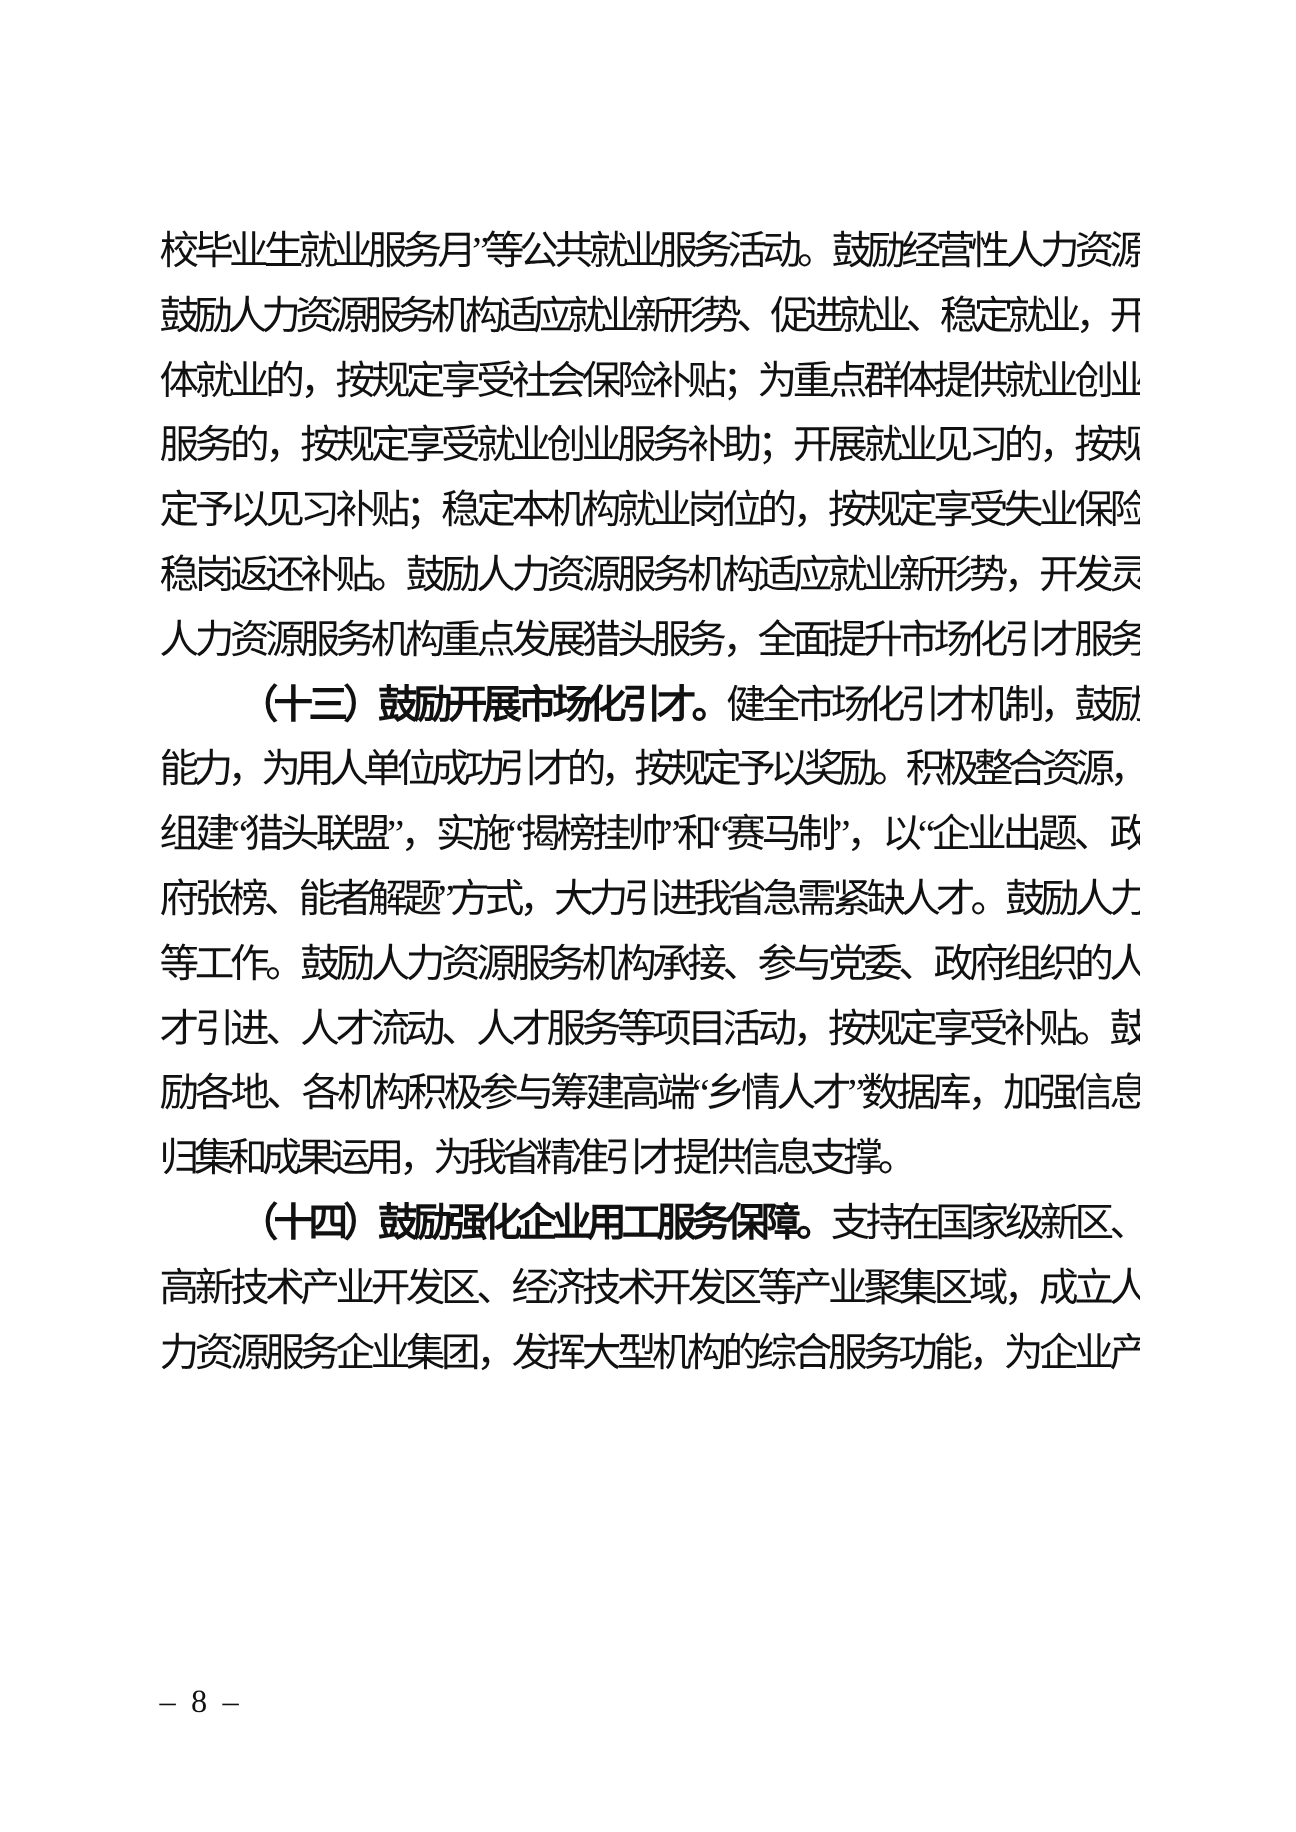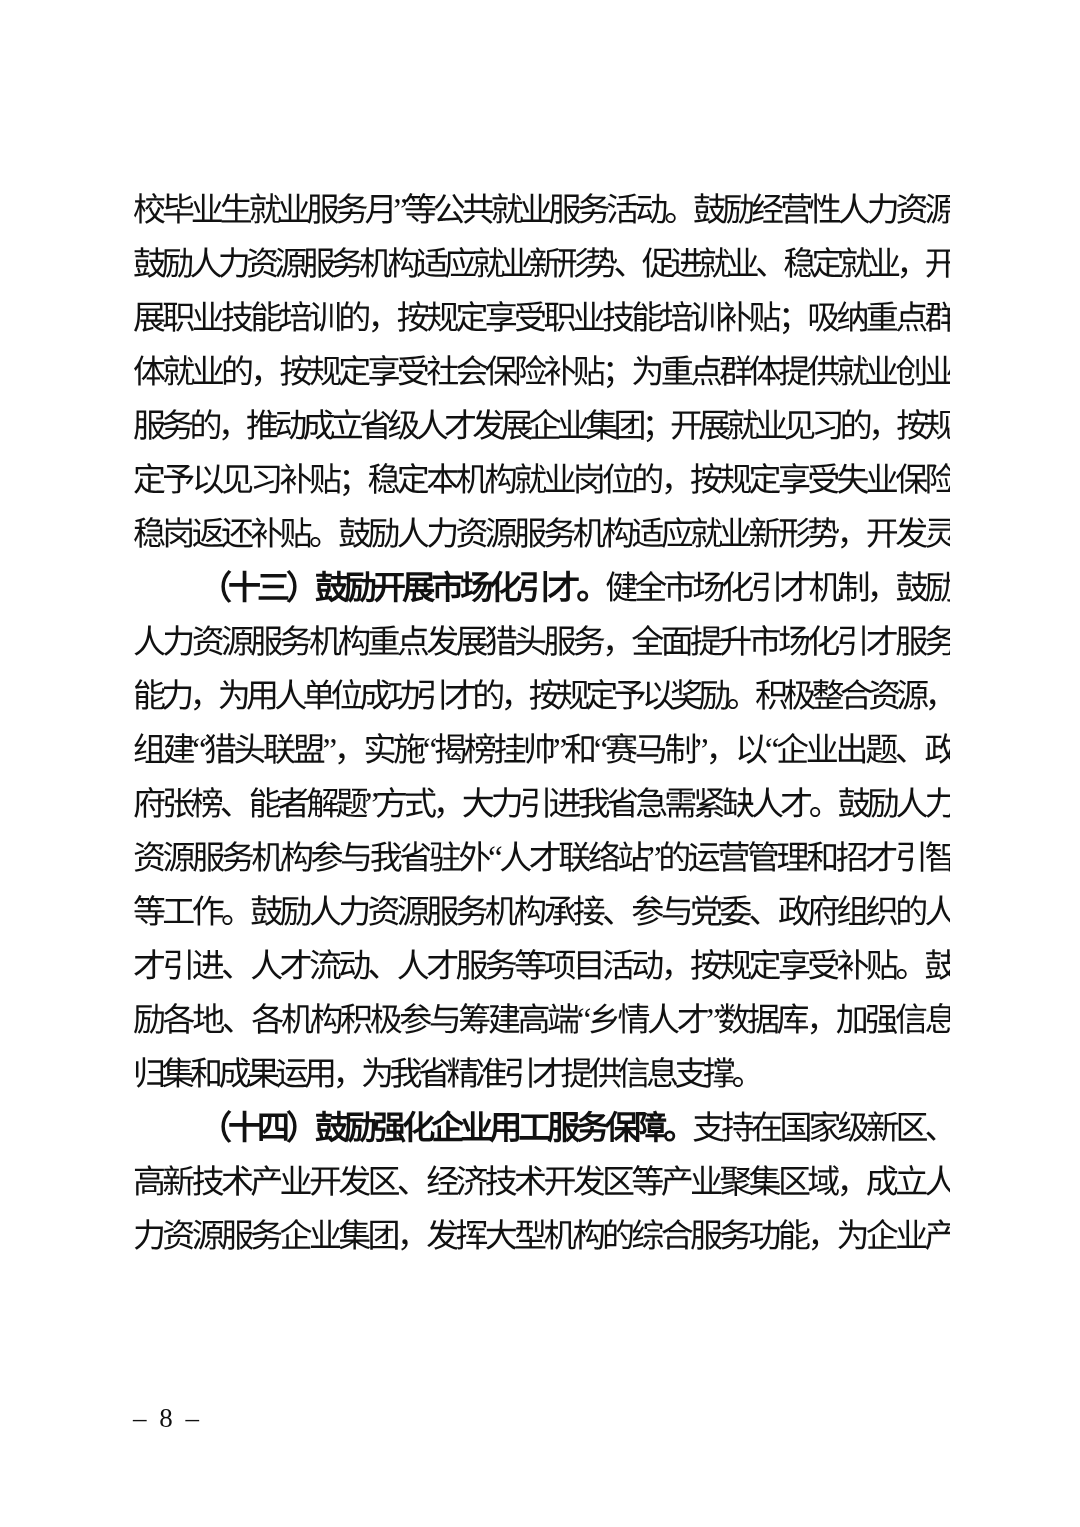--- a/index.html
+++ b/index.html
@@ -55,32 +55,30 @@
   }
 </style>
 </head>
 <body>
 
 <div class="page">
   <div class="content">
 
     <div class="line">校毕业生就业服务月”等公共就业服务活动。鼓励经营性人力资源</div>
     <div class="line">鼓励人力资源服务机构适应就业新形势、促进就业、稳定就业，开</div>
-    <div class="line">展职业技能培训的，按规定享受职业技能培训补贴；吸纳重点群</div>
     <div class="line">体就业的，按规定享受社会保险补贴；为重点群体提供就业创业</div>
-    <div class="line">服务的，推动成立省级人才发展企业集团；开展就业见习的，按规</div>
+    <div class="line">服务的，按规定享受就业创业服务补助；开展就业见习的，按规</div>
     <div class="line">定予以见习补贴；稳定本机构就业岗位的，按规定享受失业保险</div>
     <div class="line">稳岗返还补贴。鼓励人力资源服务机构适应就业新形势，开发灵</div>
 
+    <div class="line">人力资源服务机构重点发展猎头服务，全面提升市场化引才服务</div>
     <div class="line indent"><span class="bold">（十三）鼓励开展市场化引才。</span><span>健全市场化引才机制，鼓励</span></div>
-    <div class="line">人力资源服务机构重点发展猎头服务，全面提升市场化引才服务</div>
     <div class="line">能力，为用人单位成功引才的，按规定予以奖励。积极整合资源，</div>
     <div class="line">组建“猎头联盟”，实施“揭榜挂帅”和“赛马制”，以“企业出题、政</div>
     <div class="line">府张榜、能者解题”方式，大力引进我省急需紧缺人才。鼓励人力</div>
-    <div class="line">资源服务机构参与我省驻外“人才联络站”的运营管理和招才引智</div>
     <div class="line">等工作。鼓励人力资源服务机构承接、参与党委、政府组织的人</div>
     <div class="line">才引进、人才流动、人才服务等项目活动，按规定享受补贴。鼓</div>
     <div class="line">励各地、各机构积极参与筹建高端“乡情人才”数据库，加强信息</div>
     <div class="line end">归集和成果运用，为我省精准引才提供信息支撑。</div>
 
     <div class="line indent"><span class="bold">（十四）鼓励强化企业用工服务保障。</span><span>支持在国家级新区、</span></div>
     <div class="line">高新技术产业开发区、经济技术开发区等产业聚集区域，成立人</div>
     <div class="line">力资源服务企业集团，发挥大型机构的综合服务功能，为企业产</div>
 
   </div>

